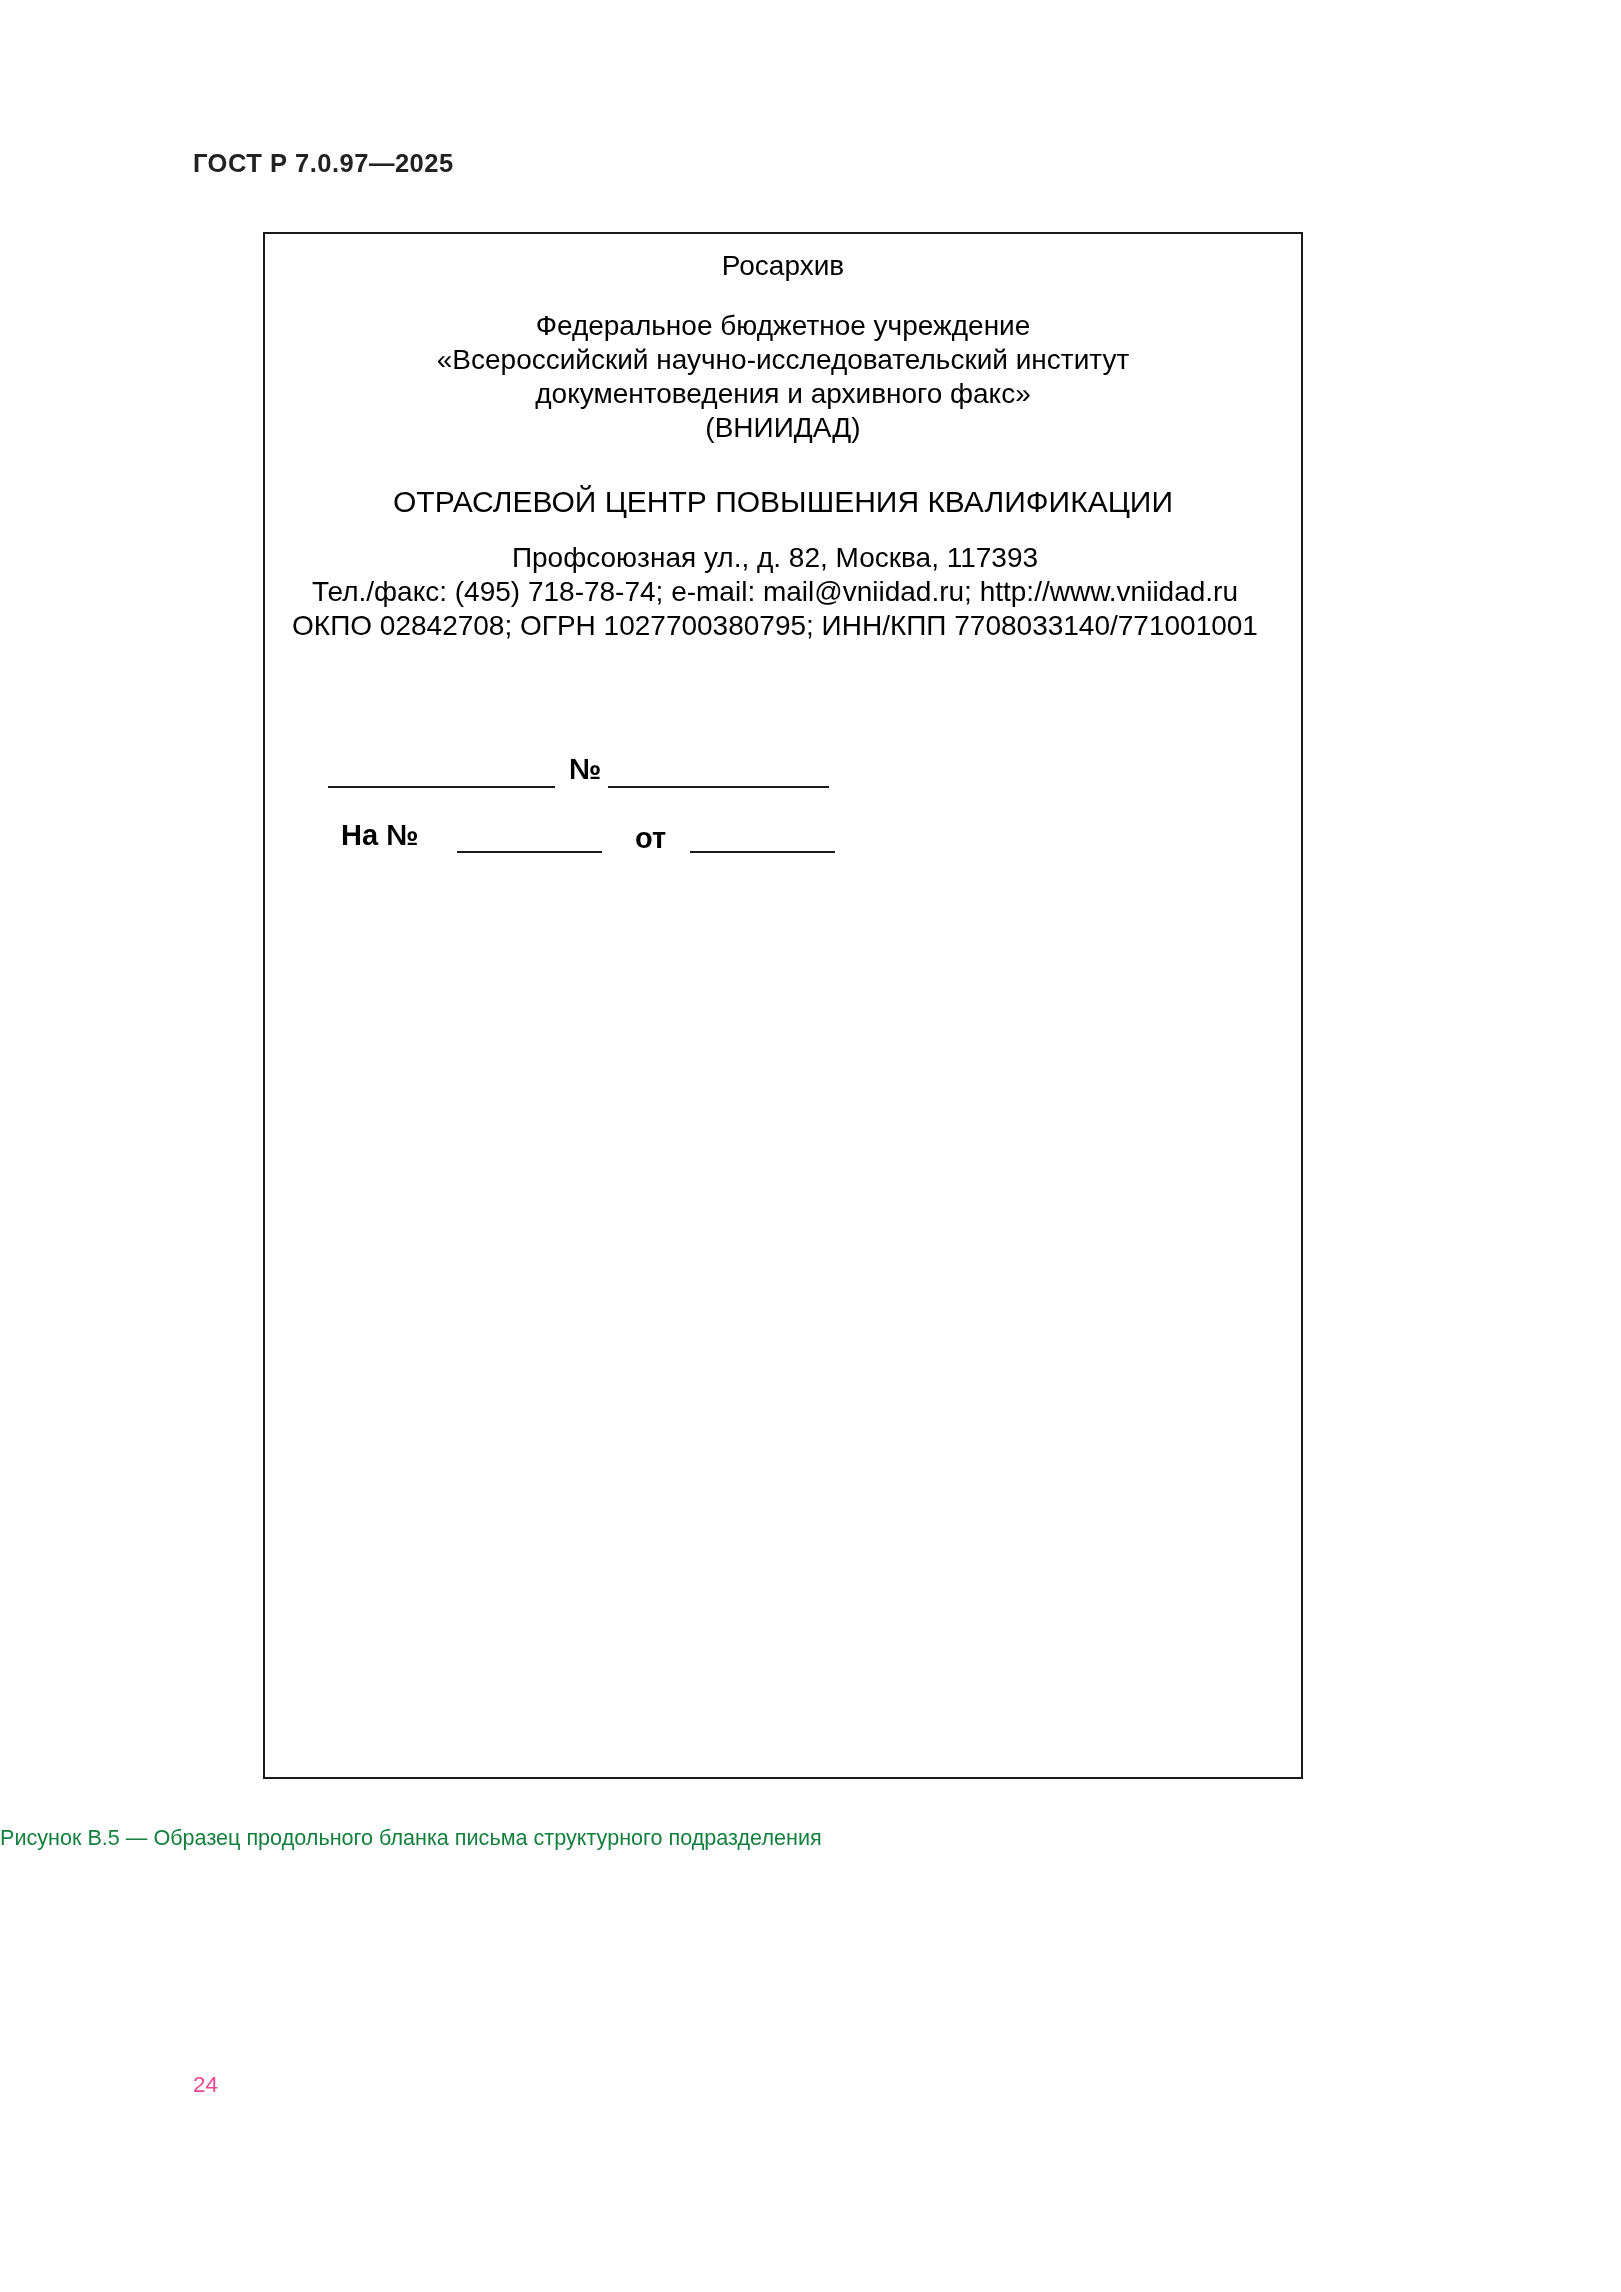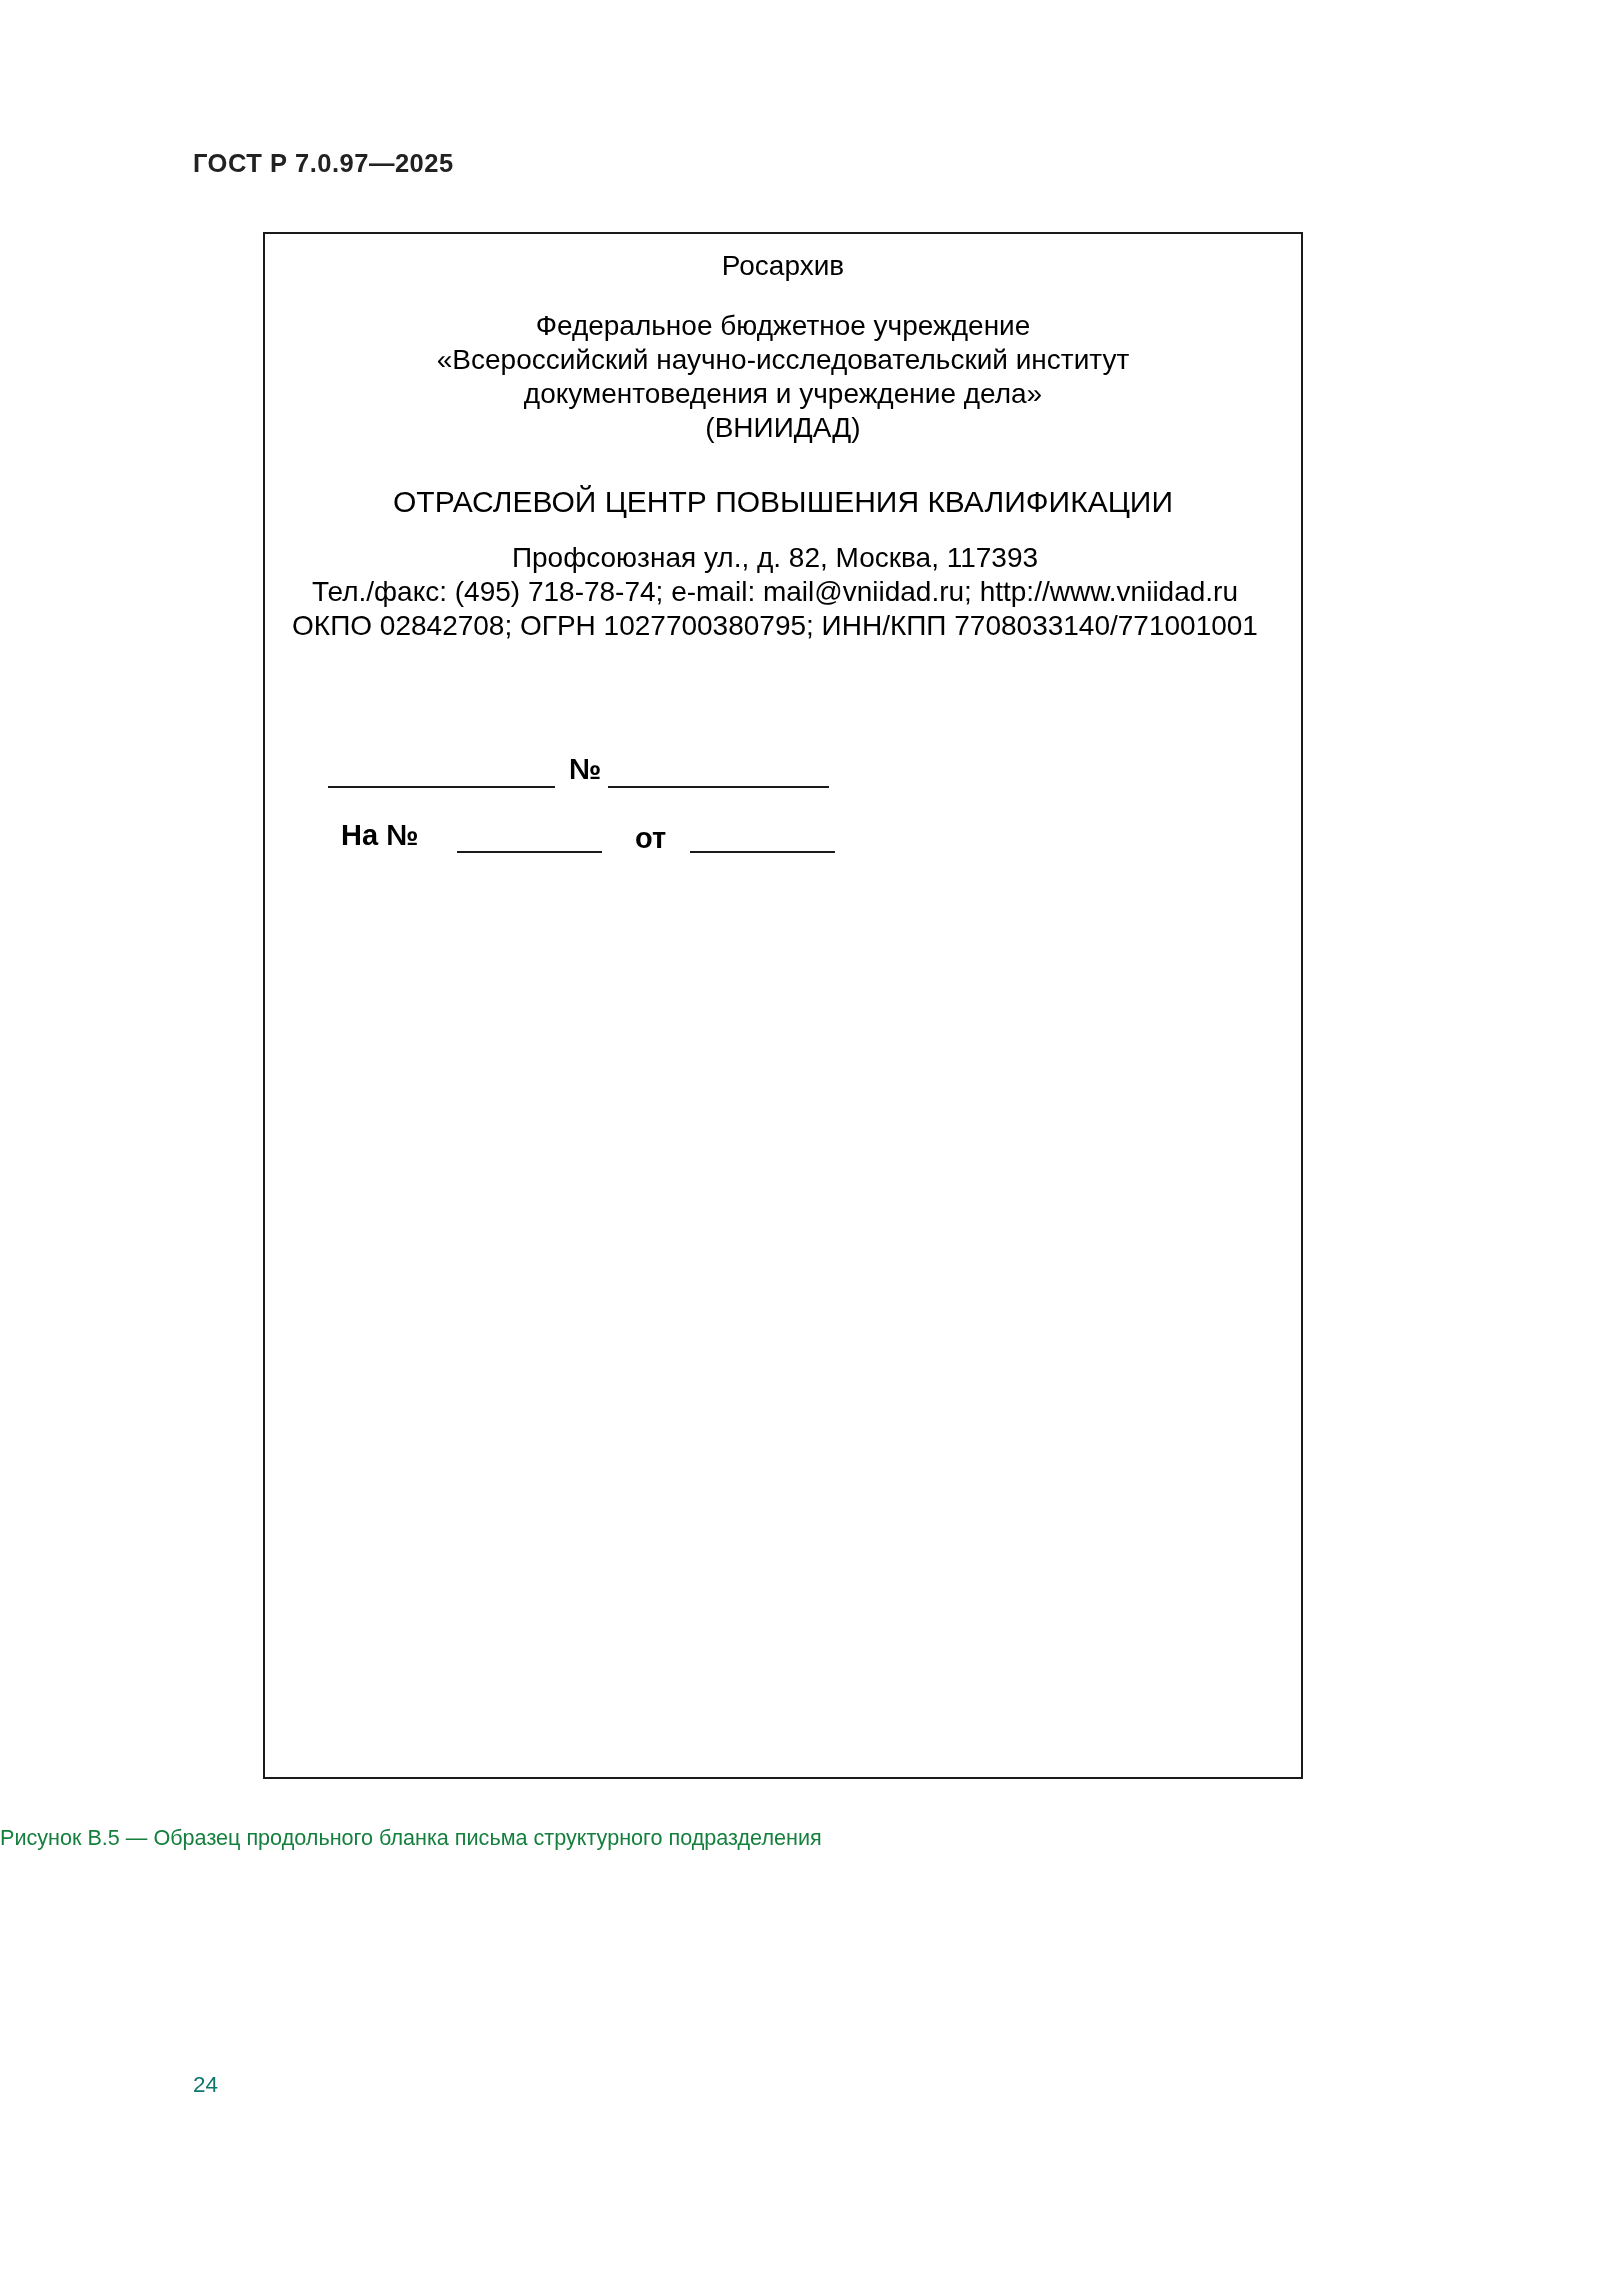--- a/index.html
+++ b/index.html
@@ -86,36 +86,36 @@
       top: 1825px;
       text-align: left;
       font-size: 21.6px;
       color: #15803d;
     }
     .page-number {
       position: absolute;
       left: 193px;
       top: 2072px;
       font-size: 22.5px;
-      color: #0f766e;
+      color: #ec4899;
     }
   </style>
 </head>
 <body>
 
 <div class="doc-header">ГОСТ Р 7.0.97—2025</div>
 
 <div class="blank-frame">
   <div class="letterhead">
     <div class="lh-agency">Росархив</div>
 
     <div class="lh-org">
       <div>Федеральное бюджетное учреждение</div>
       <div>«Всероссийский научно-исследовательский институт</div>
-      <div>документоведения и учреждение дела»</div>
+      <div>документоведения и архивного факс»</div>
       <div>(ВНИИДАД)</div>
     </div>
 
     <div class="lh-division">ОТРАСЛЕВОЙ ЦЕНТР ПОВЫШЕНИЯ КВАЛИФИКАЦИИ</div>
 
     <div class="lh-contacts">
       <div class="addr">Профсоюзная ул., д. 82, Москва, 117393</div>
       <div>Тел./факс: (495) 718-78-74; e-mail: mail@vniidad.ru; http://www.vniidad.ru</div>
       <div>ОКПО 02842708; ОГРН 1027700380795; ИНН/КПП 7708033140/771001001</div>
     </div>

